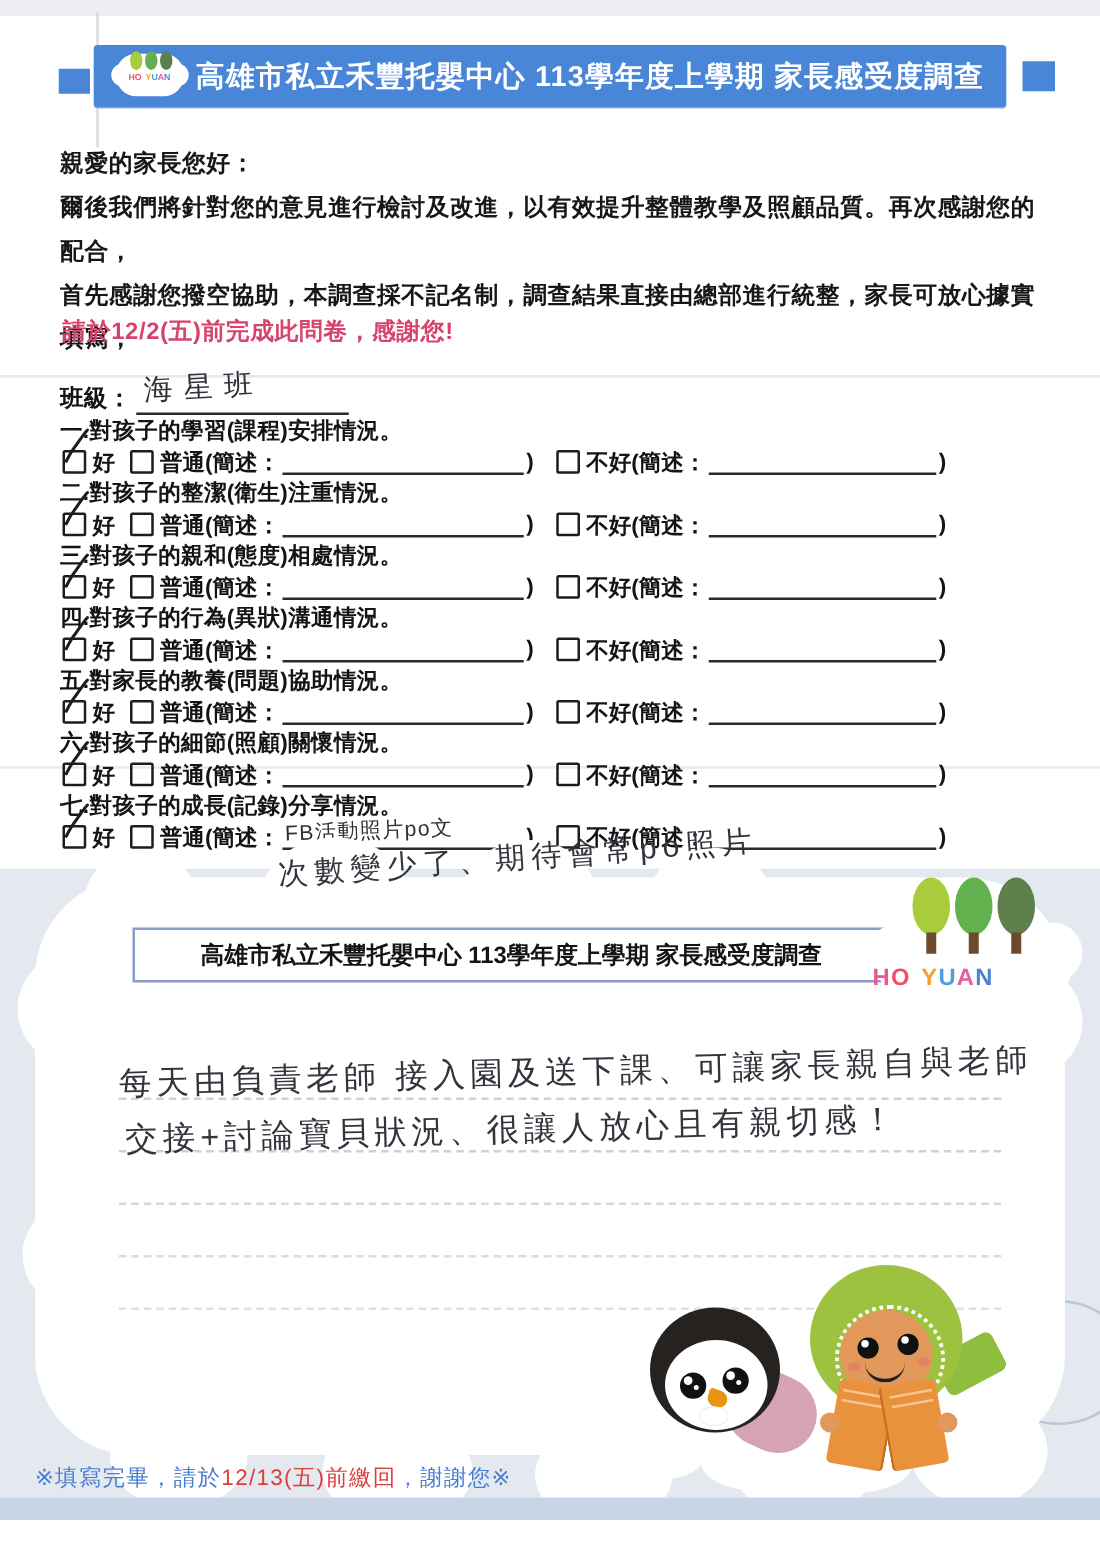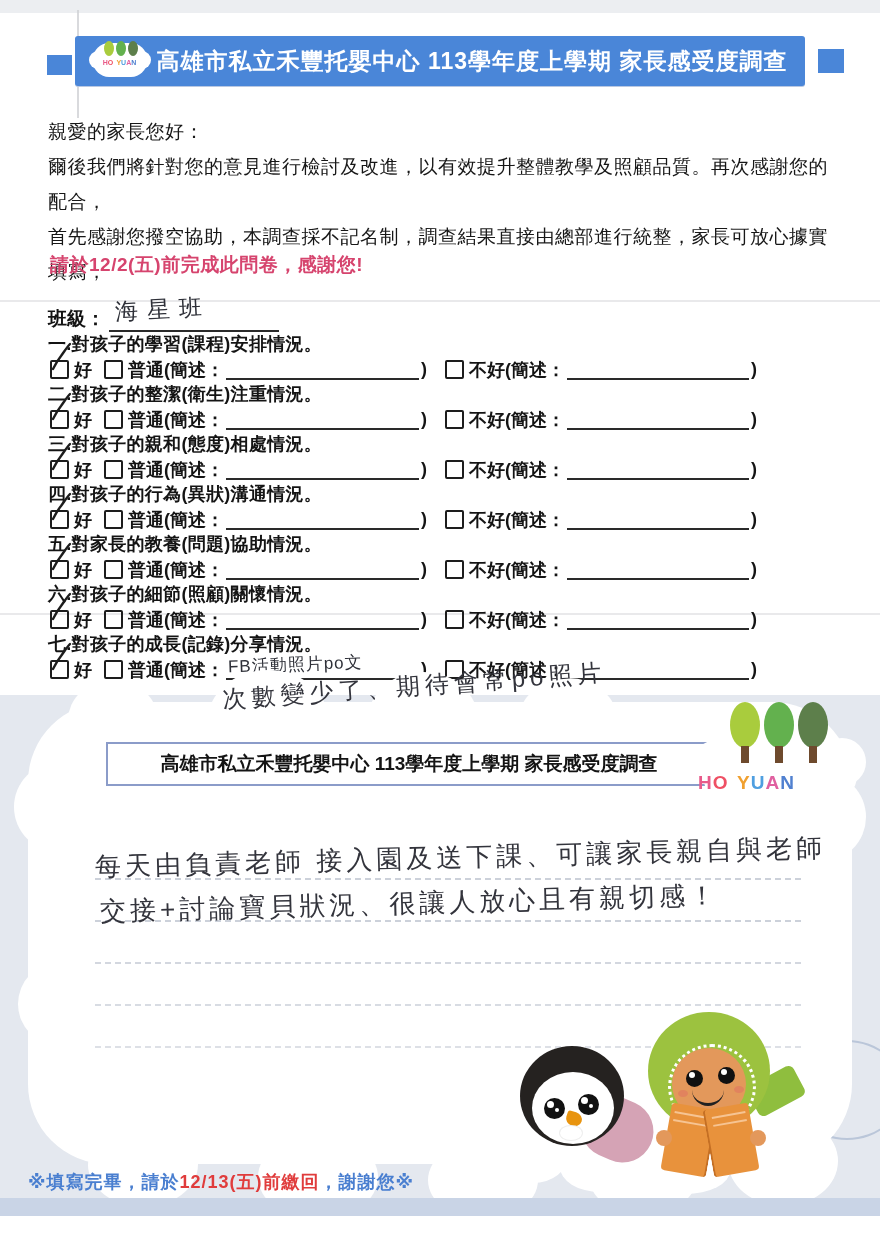--- a/index.html
+++ b/index.html
@@ -30,21 +30,21 @@
   .mini-logo{position:relative;width:54px;height:40px;flex:0 0 54px;}
   .mini-cloud{position:absolute;left:0;top:2px;width:54px;height:34px;background:#fff;border-radius:16px;}
   .mini-cloud:before,.mini-cloud:after{content:"";position:absolute;background:#fff;border-radius:50%;}
   .mini-cloud:before{left:-4px;top:8px;width:18px;height:18px;}
   .mini-cloud:after{right:-4px;top:8px;width:18px;height:18px;}
   .mini-trees{position:absolute;left:11px;top:0px;width:34px;height:16px;display:flex;gap:2px;z-index:2;}
   .mini-trees i{width:10px;height:15px;border-radius:50%;}
   .mini-letters{position:absolute;left:0;right:0;top:18px;text-align:center;font-size:7px;font-weight:700;z-index:2;letter-spacing:0;}
 
   
-  .intro{left:48px;top:114px;width:795px;font-size:19px;font-weight:400;color:#171717;}
+  .intro{left:48px;top:114px;width:795px;font-size:19px;font-weight:700;color:#171717;}
   .intro div{line-height:35px;letter-spacing:.5px;}
 
   .deadline{left:50px;top:252px;font-size:19px;font-weight:700;color:#d6446e;letter-spacing:.5px;}
   .signoff{left:494px;top:252px;font-size:19px;font-weight:700;color:#1a1a1a;}
 
   
   .form{left:48px;top:300px;width:792px;color:#141414;}
   .class-row{height:32px;font-size:19px;font-weight:700;display:flex;align-items:flex-end;}
   .class-blank{display:inline-block;width:170px;border-bottom:2px solid #2a2a2a;margin-left:4px;position:relative;height:28px;}
   .class-hand{position:absolute;left:6px;top:-8px;font-size:23px;font-weight:400;color:#2e3038;letter-spacing:9px;transform:rotate(-3deg);white-space:nowrap;}
@@ -113,21 +113,21 @@
   .r-eye i{position:absolute;left:3px;top:2px;width:6px;height:6px;background:#fff;border-radius:50%;}
   .r-smile{position:absolute;left:54px;top:76px;width:32px;height:15px;border-bottom:3px solid #222;border-radius:0 0 16px 16px;}
   .r-blush{position:absolute;width:10px;height:7px;background:#e07a60;border-radius:50%;opacity:.7;}
   .r-book-l,.r-book-r{position:absolute;top:94px;width:44px;height:68px;background:#e8923c;border-radius:4px;}
   .r-book-l{left:28px;transform:rotate(10deg);border-right:2px solid #c46f24;}
   .r-book-r{left:70px;transform:rotate(-10deg);border-left:2px solid #c46f24;}
   .page-line{position:absolute;left:4px;width:34px;height:0;border-top:2px solid #f6c493;}
   .r-hand{position:absolute;width:16px;height:16px;background:#e3985b;border-radius:50%;top:118px;}
 
   
-  .footer{left:28px;top:1170px;font-size:18px;font-weight:700;letter-spacing:1px;z-index:7;white-space:nowrap;}
+  .footer{left:28px;top:1170px;font-size:18px;font-weight:400;letter-spacing:1px;z-index:7;white-space:nowrap;}
   .footer .blue{color:#4a7fd0;}
   .footer .red{color:#e03c3c;}
 </style>
 </head>
 <body>
 
 <div id="page">
 
   <div class="abs top-strip"></div>
   <div class="abs edge-line"></div>

